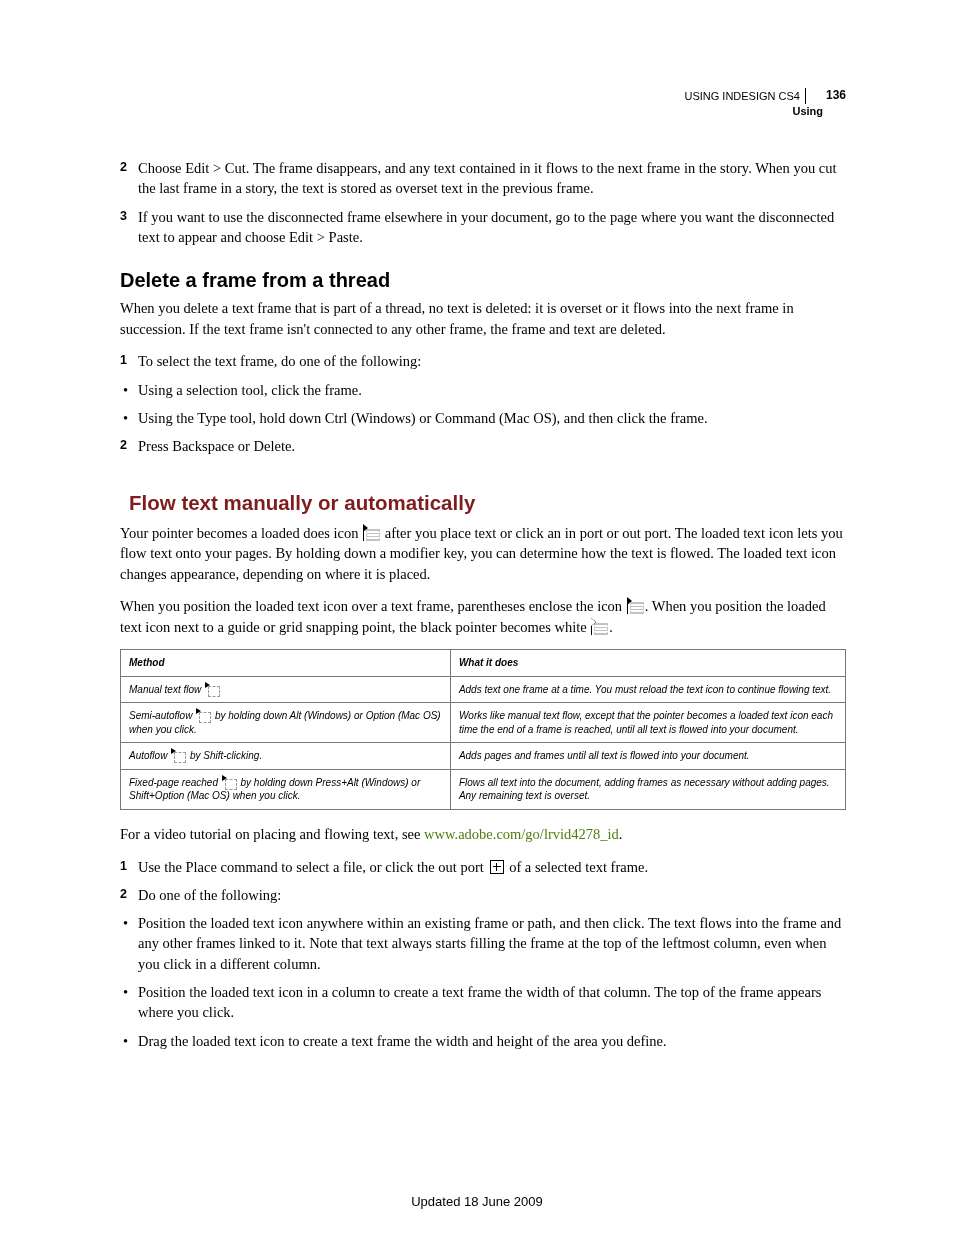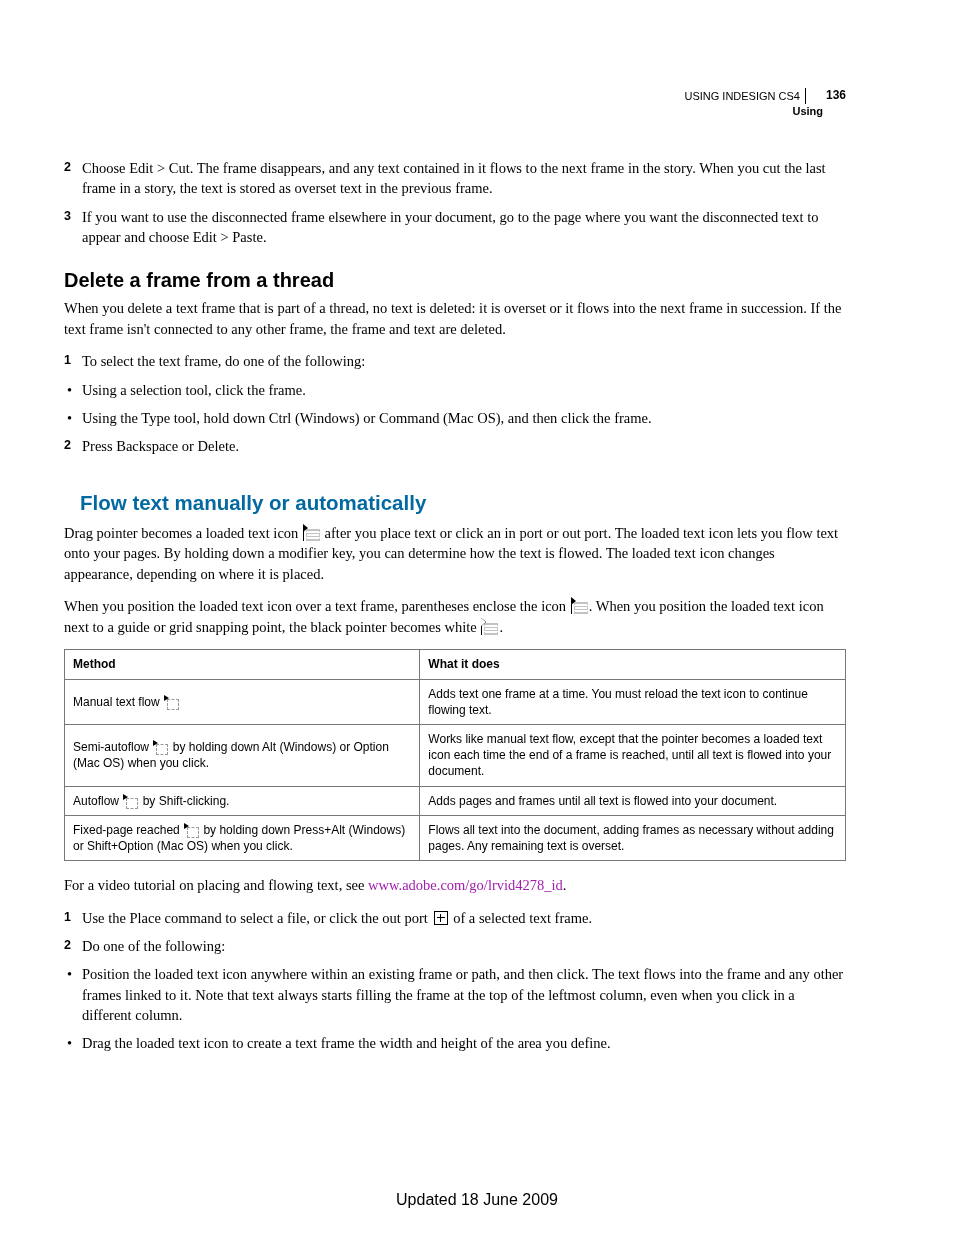--- a/index.html
+++ b/index.html
@@ -8,21 +8,21 @@
     font-family: Georgia, 'Times New Roman', serif;
     font-size: 14.5px;
     color: #000;
     background: #fff;
   }
   .page {
     width: 954px;
     height: 1235px;
     position: relative;
     box-sizing: border-box;
-    padding: 88px 108px 40px 64px;
+    padding: 88px 108px 40px 120px;
   }
   .header-right {
     position: absolute;
     top: 88px;
     right: 108px;
     text-align: right;
     font-family: Arial, Helvetica, sans-serif;
     font-size: 11px;
     line-height: 1.3;
   }
@@ -31,21 +31,21 @@
   .header-right .pagenum { font-weight:bold; font-size:12px;margin-left:15px; }
   .header-right .section { font-weight:bold; padding-right:23px; }
   .content { margin-top: 70px; }
   ol.num { list-style: none; padding:0; margin:0; }
   ol.num > li { position:relative; padding-left: 18px; margin-bottom: 8px; line-height:1.4; }
   ol.num > li .marker { position:absolute; left:0; font-family: Arial, sans-serif; font-weight:bold; font-size:12.5px; top:1px; }
   ul.bul { list-style:none; padding:0; margin:0; }
   ul.bul > li { position:relative; padding-left:18px; margin-bottom:8px; line-height:1.4; }
   ul.bul > li::before { content:"•"; position:absolute; left:3px; top:0; }
   h3.subhead { font-family: Arial, Helvetica, sans-serif; font-weight:bold; font-size:20px; margin: 22px 0 6px 0; }
-  h2.mainhead { font-family: Arial, Helvetica, sans-serif; font-weight:bold; font-size:20.5px; color:#0369a1; margin: 34px 0 8px 16px; }
+  h2.mainhead { font-family: Arial, Helvetica, sans-serif; font-weight:bold; font-size:20.5px; color:#7f1d1d; margin: 34px 0 8px 9px; }
   p { margin: 0 0 12px 0; line-height:1.42; }
   .inline-icon {
     display:inline-block; vertical-align:-3px; width:16px; height:14px;
     border-left:1.5px solid #000; position:relative; margin:0 1px;
   }
   .inline-icon::before {
     content:""; position:absolute; left:-1px; top:-1px; width:0; height:0;
     border-left:5px solid #000; border-top:4px solid transparent; border-bottom:4px solid transparent;
     transform: translateY(-2px);
   }
@@ -56,31 +56,31 @@
   }
   .inline-icon.white::before { border-left-color:#fff; filter: drop-shadow(0 0 0.5px #000) drop-shadow(0 0 0.5px #000); }
   .inline-icon.paren { }
   .plus-icon {
     display:inline-block; width:12px; height:12px; border:1.5px solid #000; position:relative; vertical-align:-2px; margin:0 2px;
   }
   .plus-icon::before { content:""; position:absolute; left:5px; top:2px; width:1.5px; height:8px; background:#000; }
   .plus-icon::after { content:""; position:absolute; top:5px; left:2px; height:1.5px; width:8px; background:#000; }
   table.methods {
     border-collapse: collapse; width:100%; margin: 4px 0 14px 0;
-    font-family: Arial, Helvetica, sans-serif; font-size:12px;
+    font-family: Arial, Helvetica, sans-serif; font-size:10px;font-style:italic;
   }
   table.methods th, table.methods td {
     border:1px solid #777; padding:6px 8px; text-align:left; vertical-align:top; line-height:1.35;
   }
   table.methods th { font-weight:bold; }
   table.methods td.method-cell { vertical-align: middle; }
-  a.link { color:#a21caf; text-decoration:none; }
+  a.link { color:#4d7c0f; text-decoration:none; }
   .footer {
     position:absolute; bottom:26px; left:0; right:0; text-align:center;
-    font-family: Arial, sans-serif; font-size:16px;
+    font-family: Arial, sans-serif; font-size:13px;
   }
   .small-icon {
     display:inline-block; vertical-align:-3px; width:15px; height:13px;
     position:relative; margin:0 1px;
   }
   .small-icon::before {
     content:""; position:absolute; left:0; top:-1px; width:0; height:0;
     border-left:5px solid #000; border-top:3px solid transparent; border-bottom:3px solid transparent;
   }
   .small-icon::after {
@@ -115,21 +115,21 @@
     <ul class="bul">
       <li>Using a selection tool, click the frame.</li>
       <li>Using the Type tool, hold down Ctrl (Windows) or Command (Mac OS), and then click the frame.</li>
     </ul>
     <ol class="num">
       <li><span class="marker">2</span><span>Press Backspace or Delete.</span></li>
     </ol>
 
     <h2 class="mainhead">Flow text manually or automatically</h2>
     <p>
-      <span>Drag pointer becomes a loaded text icon </span><span class="inline-icon"></span><span> after you place text or click an in port or out port. The loaded text icon lets you flow text onto your pages. By holding down a modifier key, you can determine how the text is flowed. The loaded text icon changes appearance, depending on where it is placed.</span>
+      <span>Your pointer becomes a loaded does icon </span><span class="inline-icon"></span><span> after you place text or click an in port or out port. The loaded text icon lets you flow text onto your pages. By holding down a modifier key, you can determine how the text is flowed. The loaded text icon changes appearance, depending on where it is placed.</span>
     </p>
     <p>
       <span>When you position the loaded text icon over a text frame, parentheses enclose the icon </span><span class="inline-icon paren"></span><span>. When you position the loaded text icon next to a guide or grid snapping point, the black pointer becomes white </span><span class="inline-icon white"></span><span>.</span>
     </p>
 
     <table class="methods">
       <thead>
         <tr>
           <th style="width:45.5%">Method</th>
           <th>What it does</th>
@@ -158,18 +158,19 @@
     <p>
       <span>For a video tutorial on placing and flowing text, see </span><a class="link">www.adobe.com/go/lrvid4278_id</a><span>.</span>
     </p>
 
     <ol class="num">
       <li><span class="marker">1</span><span>Use the Place command to select a file, or click the out port </span><span class="plus-icon"></span><span> of a selected text frame.</span></li>
       <li><span class="marker">2</span><span>Do one of the following:</span></li>
     </ol>
     <ul class="bul">
       <li>Position the loaded text icon anywhere within an existing frame or path, and then click. The text flows into the frame and any other frames linked to it. Note that text always starts filling the frame at the top of the leftmost column, even when you click in a different column.</li>
+      <li>Position the loaded text icon in a column to create a text frame the width of that column. The top of the frame appears where you click.</li>
       <li>Drag the loaded text icon to create a text frame the width and height of the area you define.</li>
     </ul>
   </div>
 
   <div class="footer">Updated 18 June 2009</div>
 </div>
 
 </body></html>

